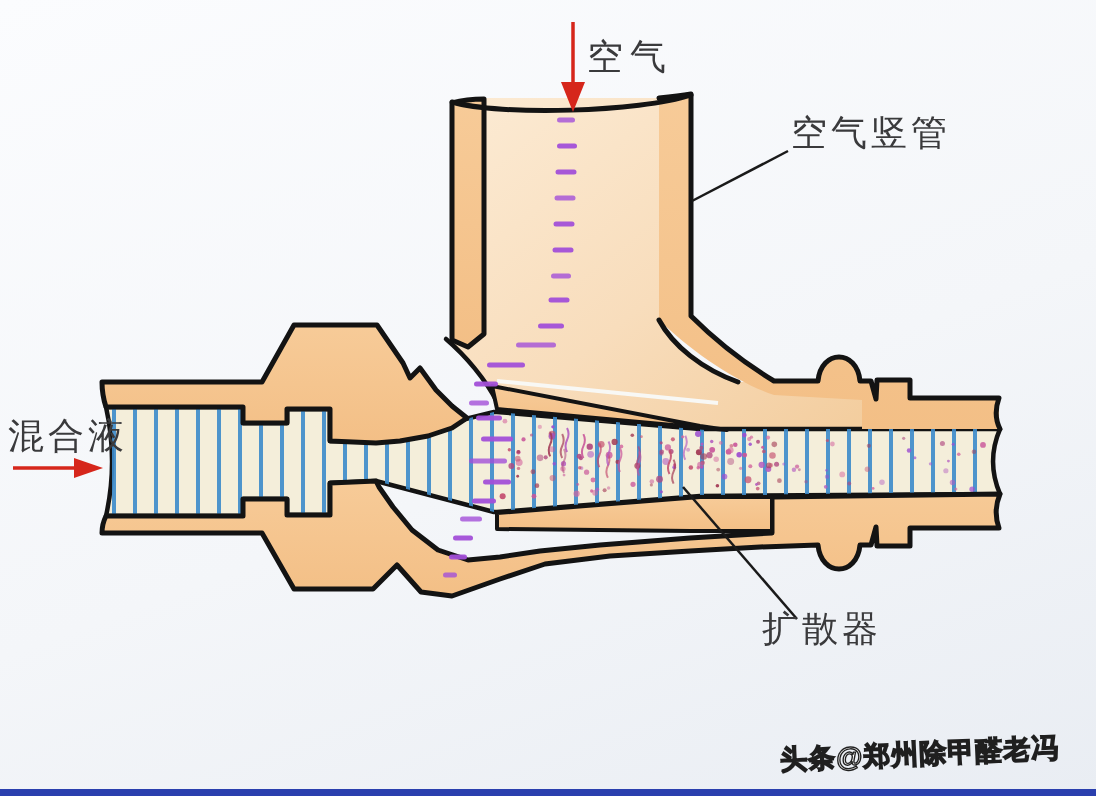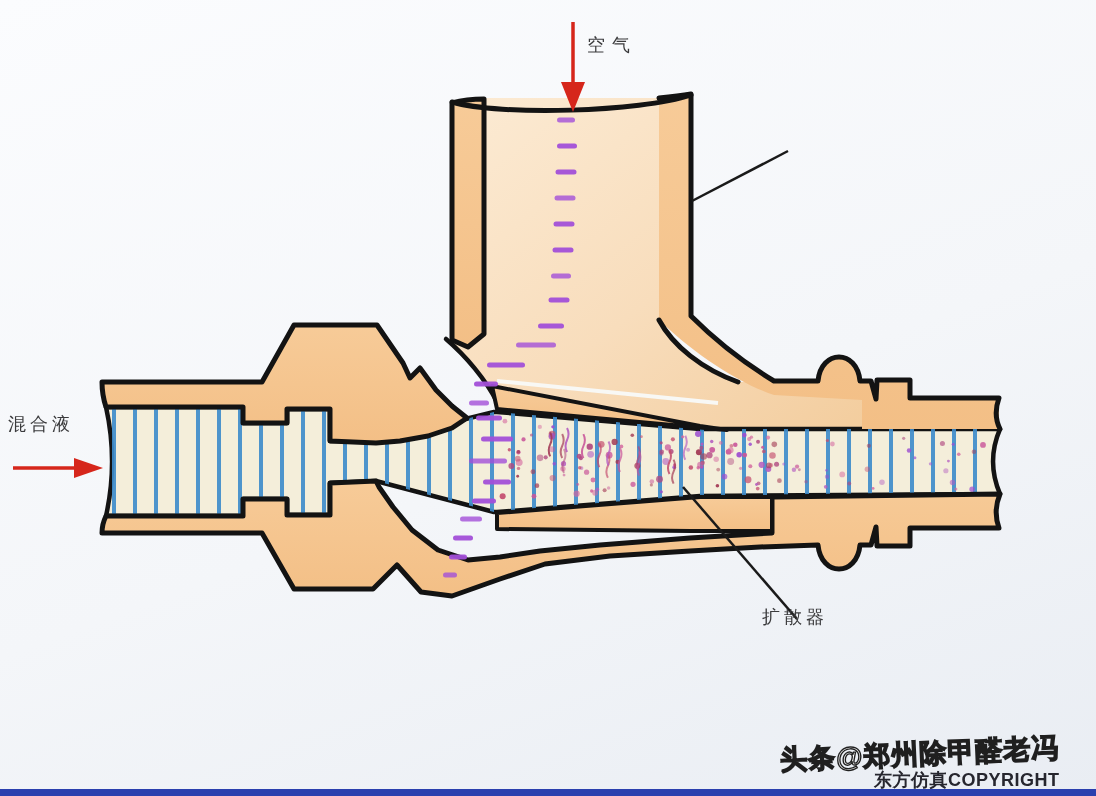--- a/index.html
+++ b/index.html
@@ -2,21 +2,21 @@
 <html><head>
 <meta charset="utf-8">
 <style>
   html,body{margin:0;padding:0;background:#e8e8e8;}
   #stage{
     position:relative;width:1096px;height:796px;overflow:hidden;
     background:linear-gradient(160deg,#fbfcfe 0%,#f4f6f9 55%,#e9edf3 100%);
     font-family:"Liberation Serif","DejaVu Serif",serif;
   }
   #diag{position:absolute;left:0;top:0;}
-  .lbl{position:absolute;color:#3a3a3c;font-size:18px;letter-spacing:4px;white-space:nowrap;}
+  .lbl{position:absolute;color:#3a3a3c;font-size:36px;letter-spacing:4px;white-space:nowrap;}
   #air-label{left:587px;top:33px;letter-spacing:7px;}
   #air-pipe-label{left:791px;top:109px;}
   #mixture-label{left:8px;top:412px;text-align:center;}
   #diffuser-label{left:762px;top:605px;}
   #main-title{
     position:absolute;left:50%;top:701px;transform:translateX(-50%);
     font-size:37px;font-weight:bold;letter-spacing:3px;color:#1c1c1e;
     white-space:nowrap;font-family:"Liberation Serif","DejaVu Serif",serif;
   }
   #watermark{
@@ -333,18 +333,18 @@
   <g id="mix-arrow">
     <line x1="13" y1="468" x2="76" y2="468" stroke="#D6261B" stroke-width="3.5"></line>
     <polygon points="74,458 74,478 103,468" fill="#D6261B"></polygon>
   </g>
 
   <line x1="788" y1="151" x2="692" y2="201" stroke="#1a1a1a" stroke-width="2.5"></line>
   <line x1="683" y1="487" x2="797" y2="619" stroke="#1a1a1a" stroke-width="2.5"></line>
 </svg>
 
   <div class="lbl" id="air-label">空气</div>
+  <div class="lbl" id="air-pipe-label">空气竖管</div>
   <div class="lbl" id="mixture-label">混合液</div>
   <div class="lbl" id="diffuser-label">扩散器</div>
   <div id="watermark">头条@郑州除甲醛老冯</div>
-  <div id="copyright">东方仿真COPYRIGHT</div>
   <div id="bottom-bar"></div>
 </div>
 
 </body></html>

